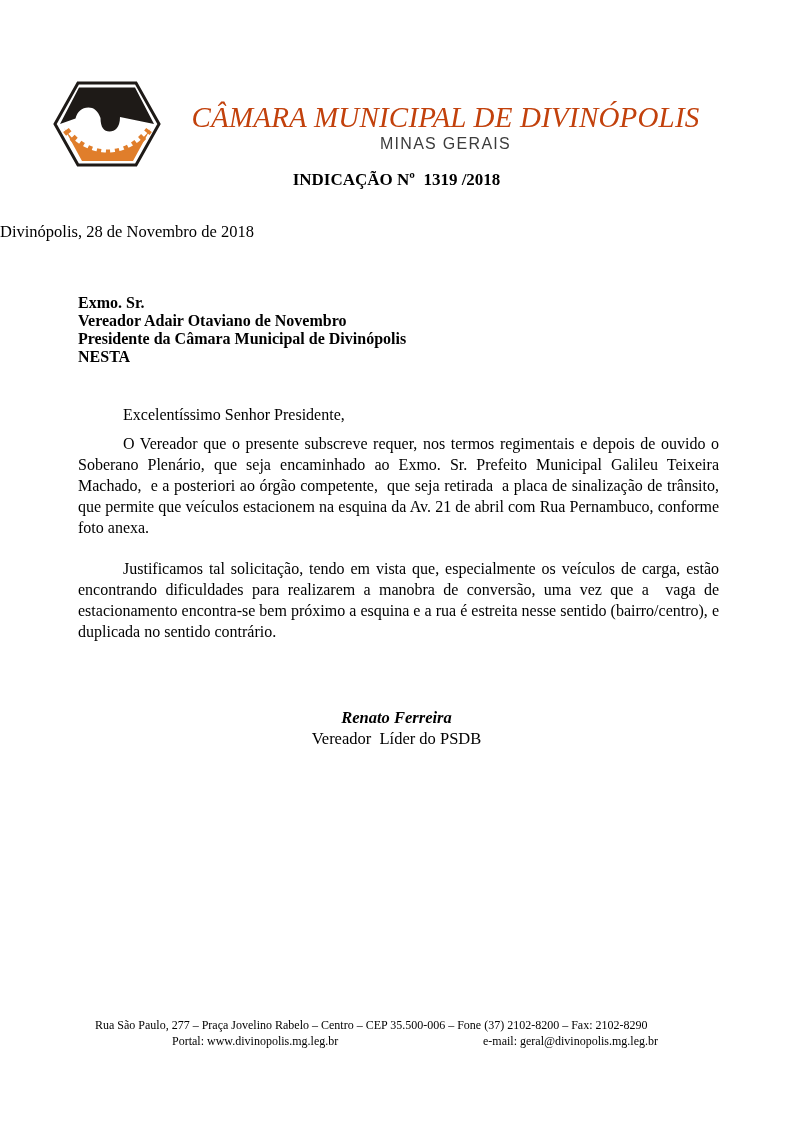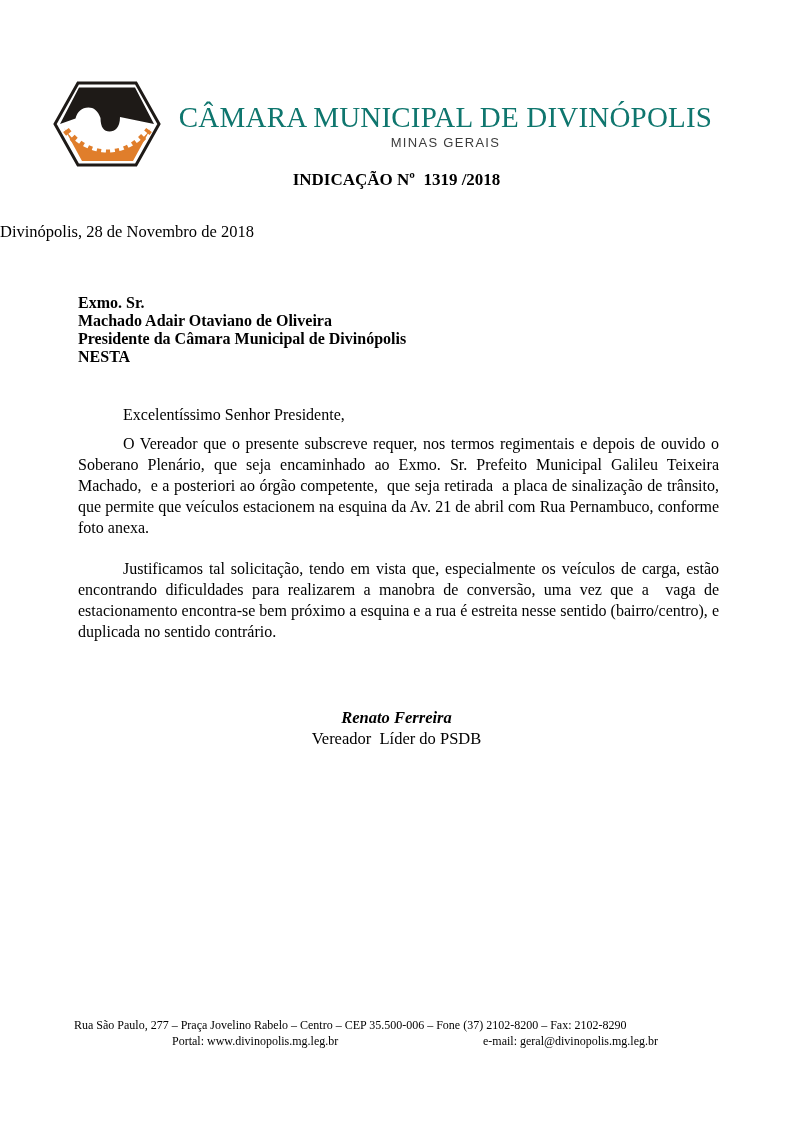--- a/index.html
+++ b/index.html
@@ -17,27 +17,28 @@
     display: flex;
     align-items: flex-start;
     padding: 80px 70px 0 52px;
     gap: 6px;
   }
   .logo { width: 110px; height: 88px; flex: none; }
   .letterhead-text { flex: 1; text-align: center; padding-top: 22px; }
   .org-title {
     font-size: 29px;
     line-height: 1.05;
-    color: #0f766e;
+    color: #c2410c;
     white-space: nowrap;
     letter-spacing: 0.2px;
+    font-style: italic;
   }
   .org-subtitle {
     font-family: "Liberation Sans", "DejaVu Sans", sans-serif;
-    font-size: 13px;
+    font-size: 16px;
     letter-spacing: 1.3px;
     color: #3c3c3c;
     margin-top: 3px;
   }
   .doc-number {
     margin-top: 2px;
     text-align: center;
     font-weight: bold;
     font-size: 17px;
     line-height: 20px;
@@ -85,21 +86,21 @@
   .sig-name { font-weight: bold; font-style: italic; }
   .sig-role { white-space: pre-wrap; }
   .page-footer {
     position: absolute;
     left: 0; right: 0;
     top: 1018px;
     height: 34px;
     font-size: 12px;
     line-height: 15px;
   }
-  .footer-address { position: absolute; left: 74px; top: 0; white-space: nowrap; }
+  .footer-address { position: absolute; left: 95px; top: 0; white-space: nowrap; }
   .footer-portal  { position: absolute; left: 172px; top: 16px; white-space: nowrap; }
   .footer-email   { position: absolute; left: 483px; top: 16px; white-space: nowrap; }
 </style>
 </head>
 <body>
 
 <div class="page">
 
   <header class="letterhead">
     <div class="logo">
@@ -121,21 +122,21 @@
       <div class="org-subtitle">MINAS GERAIS</div>
     </div>
   </header>
 
   <div class="doc-number">INDICAÇÃO Nº&nbsp; 1319 /2018</div>
 
   <div class="date-line">Divinópolis, 28 de Novembro de 2018</div>
 
   <div class="recipient">
     <div>Exmo. Sr.</div>
-    <div>Machado Adair Otaviano de Oliveira</div>
+    <div>Vereador Adair Otaviano de Novembro</div>
     <div>Presidente da Câmara Municipal de Divinópolis</div>
     <div>NESTA</div>
   </div>
 
   <p class="salutation">Excelentíssimo Senhor Presidente,</p>
 
   <p class="body-par first">O Vereador que o presente subscreve requer, nos termos regimentais e depois de ouvido o Soberano Plenário, que seja encaminhado ao Exmo. Sr. Prefeito Municipal Galileu Teixeira Machado,&nbsp; e a posteriori ao órgão competente,&nbsp; que seja retirada&nbsp; a placa de sinalização de trânsito, que permite que veículos estacionem na esquina da Av. 21 de abril com Rua Pernambuco, conforme foto anexa.</p>
 
 
   <p class="body-par">Justificamos tal solicitação, tendo em vista que, especialmente os veículos de carga, estão encontrando dificuldades para realizarem a manobra de conversão, uma vez que a&nbsp; vaga de estacionamento encontra-se bem próximo a esquina e a rua é estreita nesse sentido (bairro/centro), e duplicada no sentido contrário.</p>

